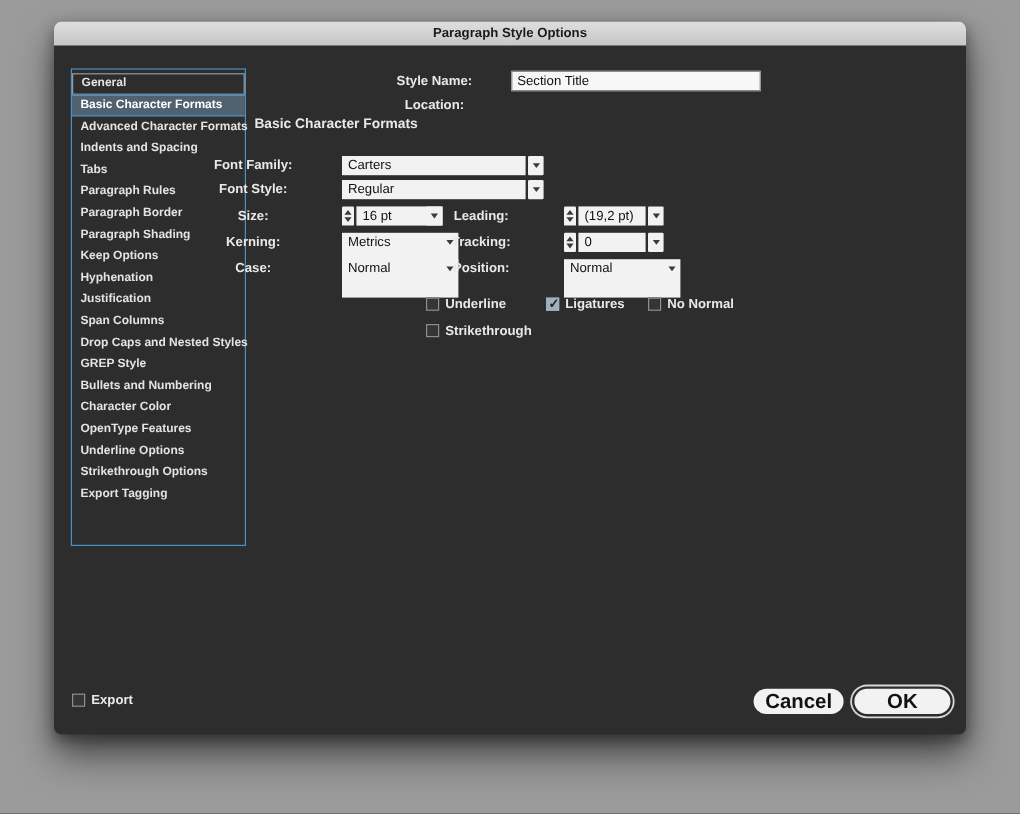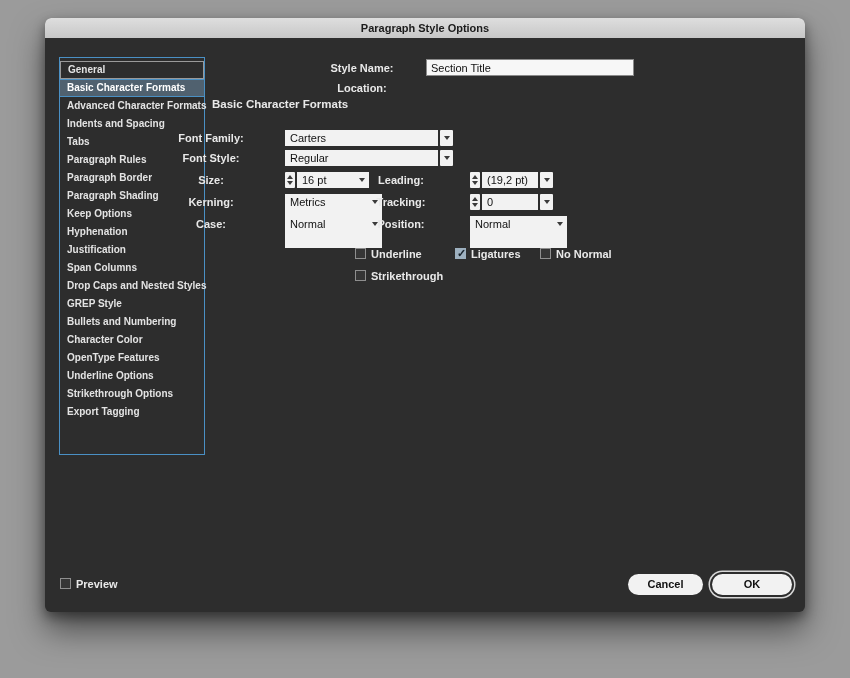--- a/index.html
+++ b/index.html
@@ -21,21 +21,21 @@
   .tri{width:0;height:0;border-left:3.5px solid transparent;border-right:3.5px solid transparent;border-top:4px solid #3a3a3a}
   .select{position:absolute;height:32px;background:#f2f2f2;font-size:11px;color:#111;line-height:16px;padding:0 18px 0 5px;white-space:nowrap}
   .select .tri{position:absolute;right:4px;top:6px}
   .stepper{position:absolute;width:10px;height:16px;background:#f2f2f2;display:flex;flex-direction:column;align-items:center;justify-content:center;gap:2px;border-radius:1px}
   .tri-up{width:0;height:0;border-left:3px solid transparent;border-right:3px solid transparent;border-bottom:4px solid #3a3a3a}
   .tri-dn{width:0;height:0;border-left:3px solid transparent;border-right:3px solid transparent;border-top:4px solid #3a3a3a}
   .cb{position:absolute;width:11px;height:11px;background:#353535;border:1px solid #8e8e8e}
   .cb.checked{background:#9db0bf;border-color:#9db0bf}
   .cb.checked::after{content:"\2713";position:absolute;left:1px;top:-2px;font-size:11px;font-weight:bold;color:#17212b}
   .cb-label{position:absolute;font-size:11px;font-weight:bold;color:#e9e9e9;line-height:13px;white-space:nowrap}
-  .btn{position:absolute;height:21px;background:#f2f2f2;border-radius:11px;font-size:11px;font-weight:bold;color:#111;
+  .btn{position:absolute;height:21px;background:#f2f2f2;border-radius:11px;font-size:17px;font-weight:bold;color:#111;
        text-align:center;line-height:21px;cursor:default}
   .btn.default{box-shadow:0 0 0 2px #2d2d2d,0 0 0 3.5px #d8d8d8}
 </style>
 </head>
 <body>
 
 <div class="dialog">
 
   <div class="titlebar">
     <span>Paragraph Style Options</span>
@@ -133,18 +133,18 @@
   <div class="cb checked" style="left:410px;top:230px"></div>
   <div class="cb-label" style="left:426px;top:230px">Ligatures</div>
 
   <div class="cb" style="left:495px;top:230px"></div>
   <div class="cb-label" style="left:511px;top:230px">No Normal</div>
 
   <div class="cb" style="left:310px;top:252px"></div>
   <div class="cb-label" style="left:326px;top:252px">Strikethrough</div>
 
   <div class="cb" style="left:15px;top:560px"></div>
-  <div class="cb-label" style="left:31px;top:560px">Preview</div>
+  <div class="cb-label" style="left:31px;top:560px">Export</div>
 
   <div class="btn" style="left:583px;top:556px;width:75px">Cancel</div>
   <div class="btn default" style="left:667px;top:556px;width:80px">OK</div>
 
 </div>
 
 </body></html>

